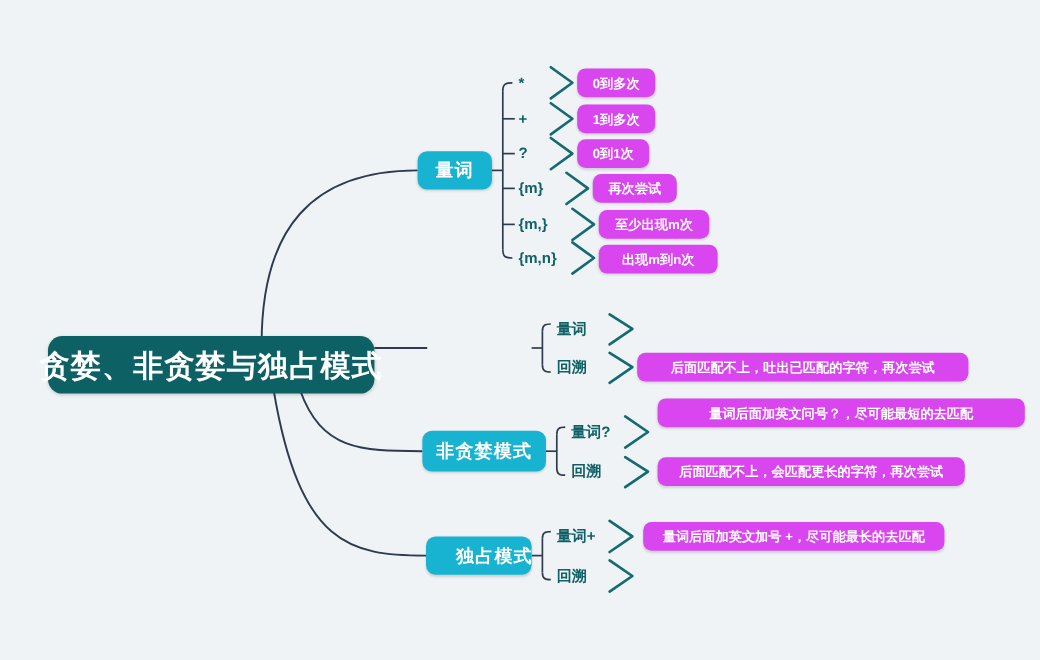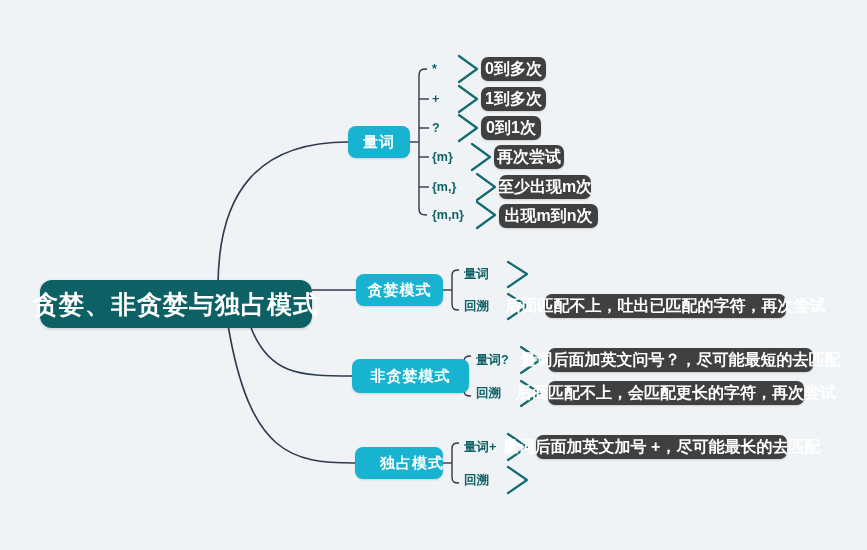--- a/index.html
+++ b/index.html
@@ -63,23 +63,23 @@
   .leaf-label {
     color: #0f6166;
     font-size: 12.5px;
     font-weight: bold;
     background: transparent;
     justify-content: flex-start;
     padding-left: 2px;
   }
 
   .desc-node {
-    background: #404040;
+    background: #d946ef;
     color: #ffffff;
-    font-size: 16px;
+    font-size: 11px;
     font-weight: bold;
     border-radius: 7px;
     box-shadow: 0 1px 2px rgba(0,0,0,0.14);
     padding: 0 10px;
   }
 </style>
 </head>
 <body>
 
 <div id="canvas">
@@ -182,47 +182,44 @@
   <div class="node desc-node" style="left:494px; top:145px; width:70px; height:24px;">
     <span>再次尝试</span>
   </div>
   <div class="node desc-node" style="left:499px; top:175px; width:92px; height:24px;">
     <span>至少出现m次</span>
   </div>
   <div class="node desc-node" style="left:499px; top:204px; width:99px; height:24px;">
     <span>出现m到n次</span>
   </div>
 
-  <div class="node branch-node" style="left:356px; top:274px; width:87px; height:32px;">
-    <span>贪婪模式</span>
-  </div>
 
   <div class="node leaf-label" style="left:462px; top:265px; width:40px; height:18px;">
     <span>量词</span>
   </div>
   <div class="node leaf-label" style="left:462px; top:297px; width:40px; height:18px;">
     <span>回溯</span>
   </div>
 
-  <div class="node desc-node" style="left:545px; top:294px; width:241px; height:24px;">
+  <div class="node desc-node" style="left:531px; top:294px; width:276px; height:24px;">
     <span>后面匹配不上，吐出已匹配的字符，再次尝试</span>
   </div>
 
-  <div class="node branch-node" style="left:352px; top:359px; width:117px; height:34px;">
+  <div class="node branch-node" style="left:352px; top:359px; width:103px; height:34px;">
     <span>非贪婪模式</span>
   </div>
 
   <div class="node leaf-label" style="left:474px; top:351px; width:46px; height:18px;">
     <span>量词?</span>
   </div>
   <div class="node leaf-label" style="left:474px; top:384px; width:46px; height:18px;">
     <span>回溯</span>
   </div>
 
-  <div class="node desc-node" style="left:548px; top:348px; width:265px; height:24px;align-items:center;">
+  <div class="node desc-node" style="left:548px; top:332px; width:306px; height:24px;align-items:center;">
     <span>量词后面加英文问号？，尽可能最短的去匹配</span>
   </div>
   <div class="node desc-node" style="left:548px; top:381px; width:256px; height:24px;">
     <span>后面匹配不上，会匹配更长的字符，再次尝试</span>
   </div>
 
   <div class="node branch-node" style="left:355px; top:447px; width:88px; height:32px;padding-left:36px;">
     <span>独占模式</span>
   </div>
 

